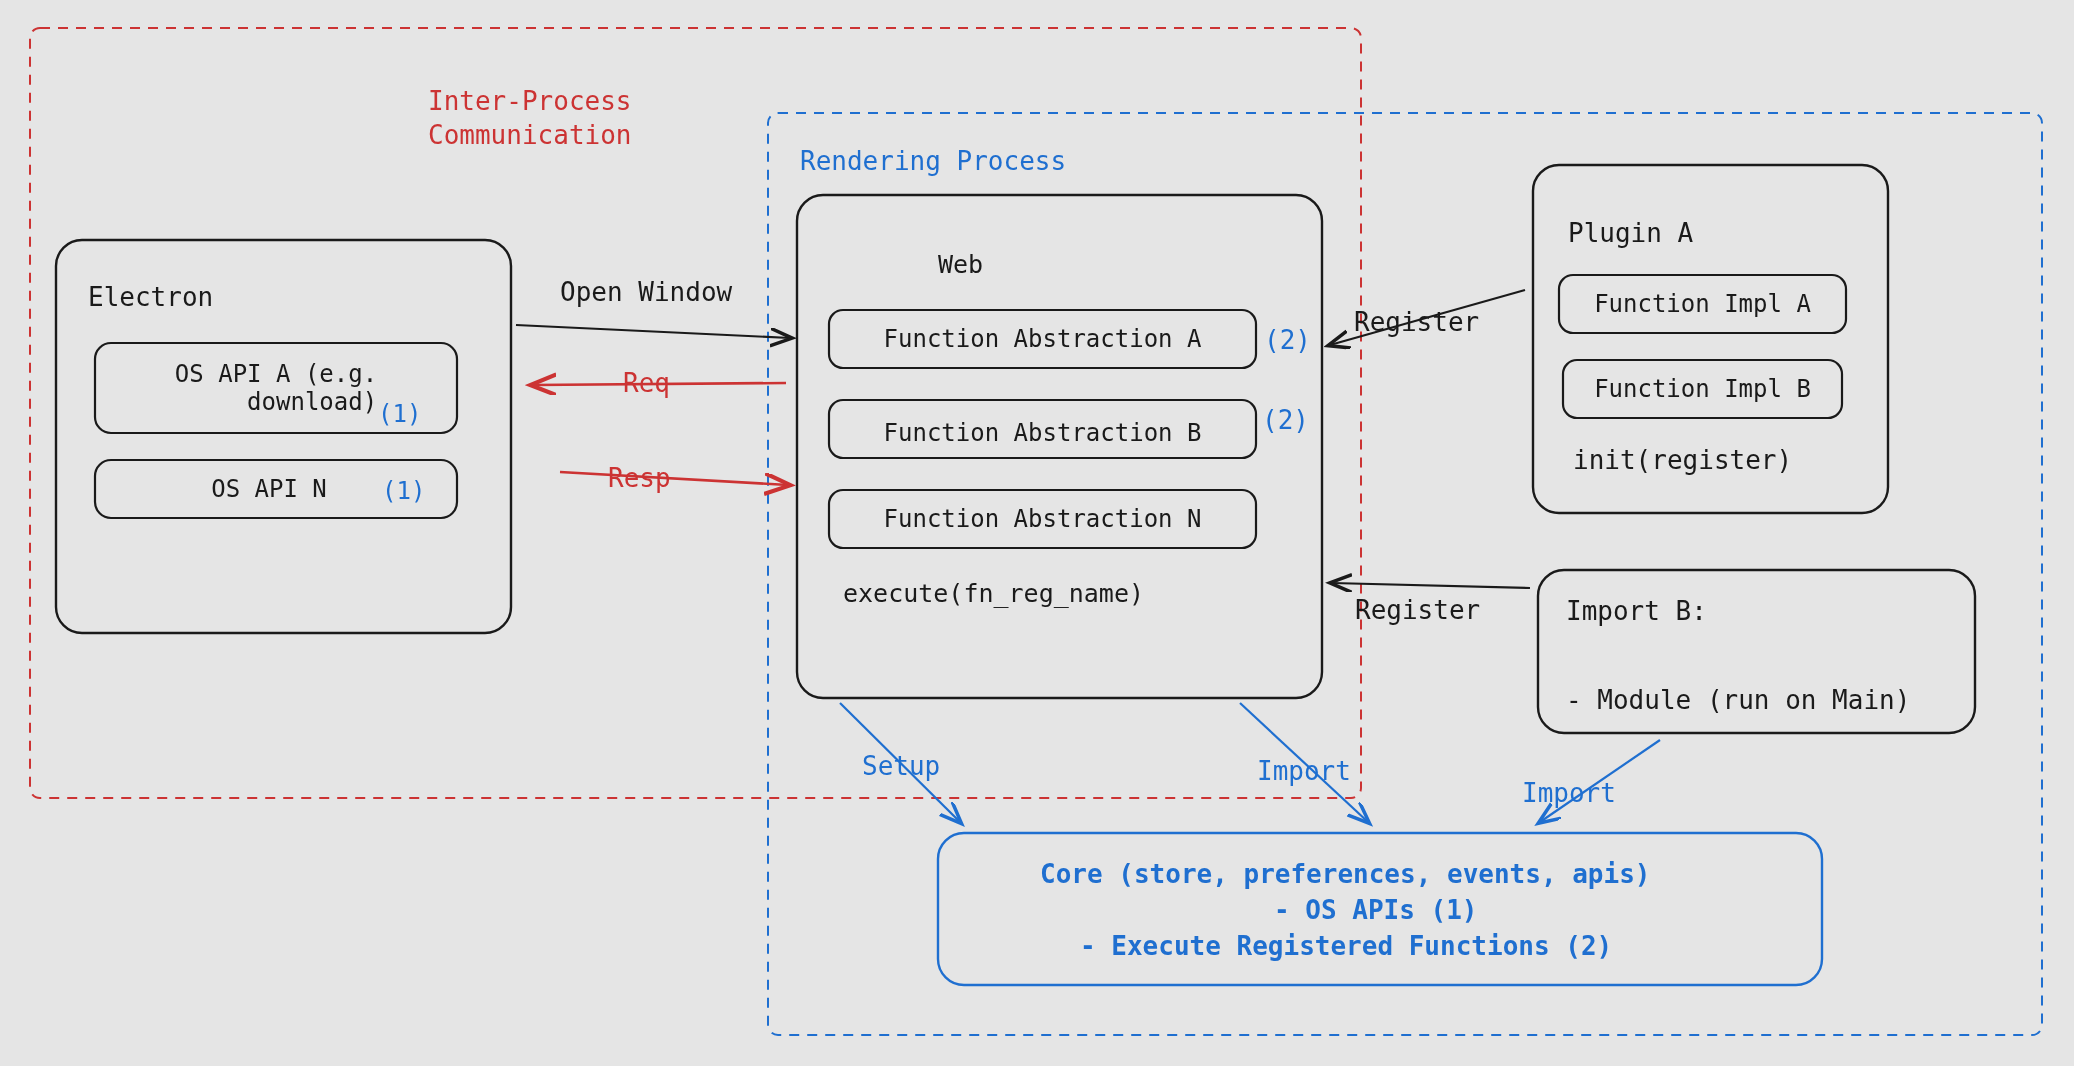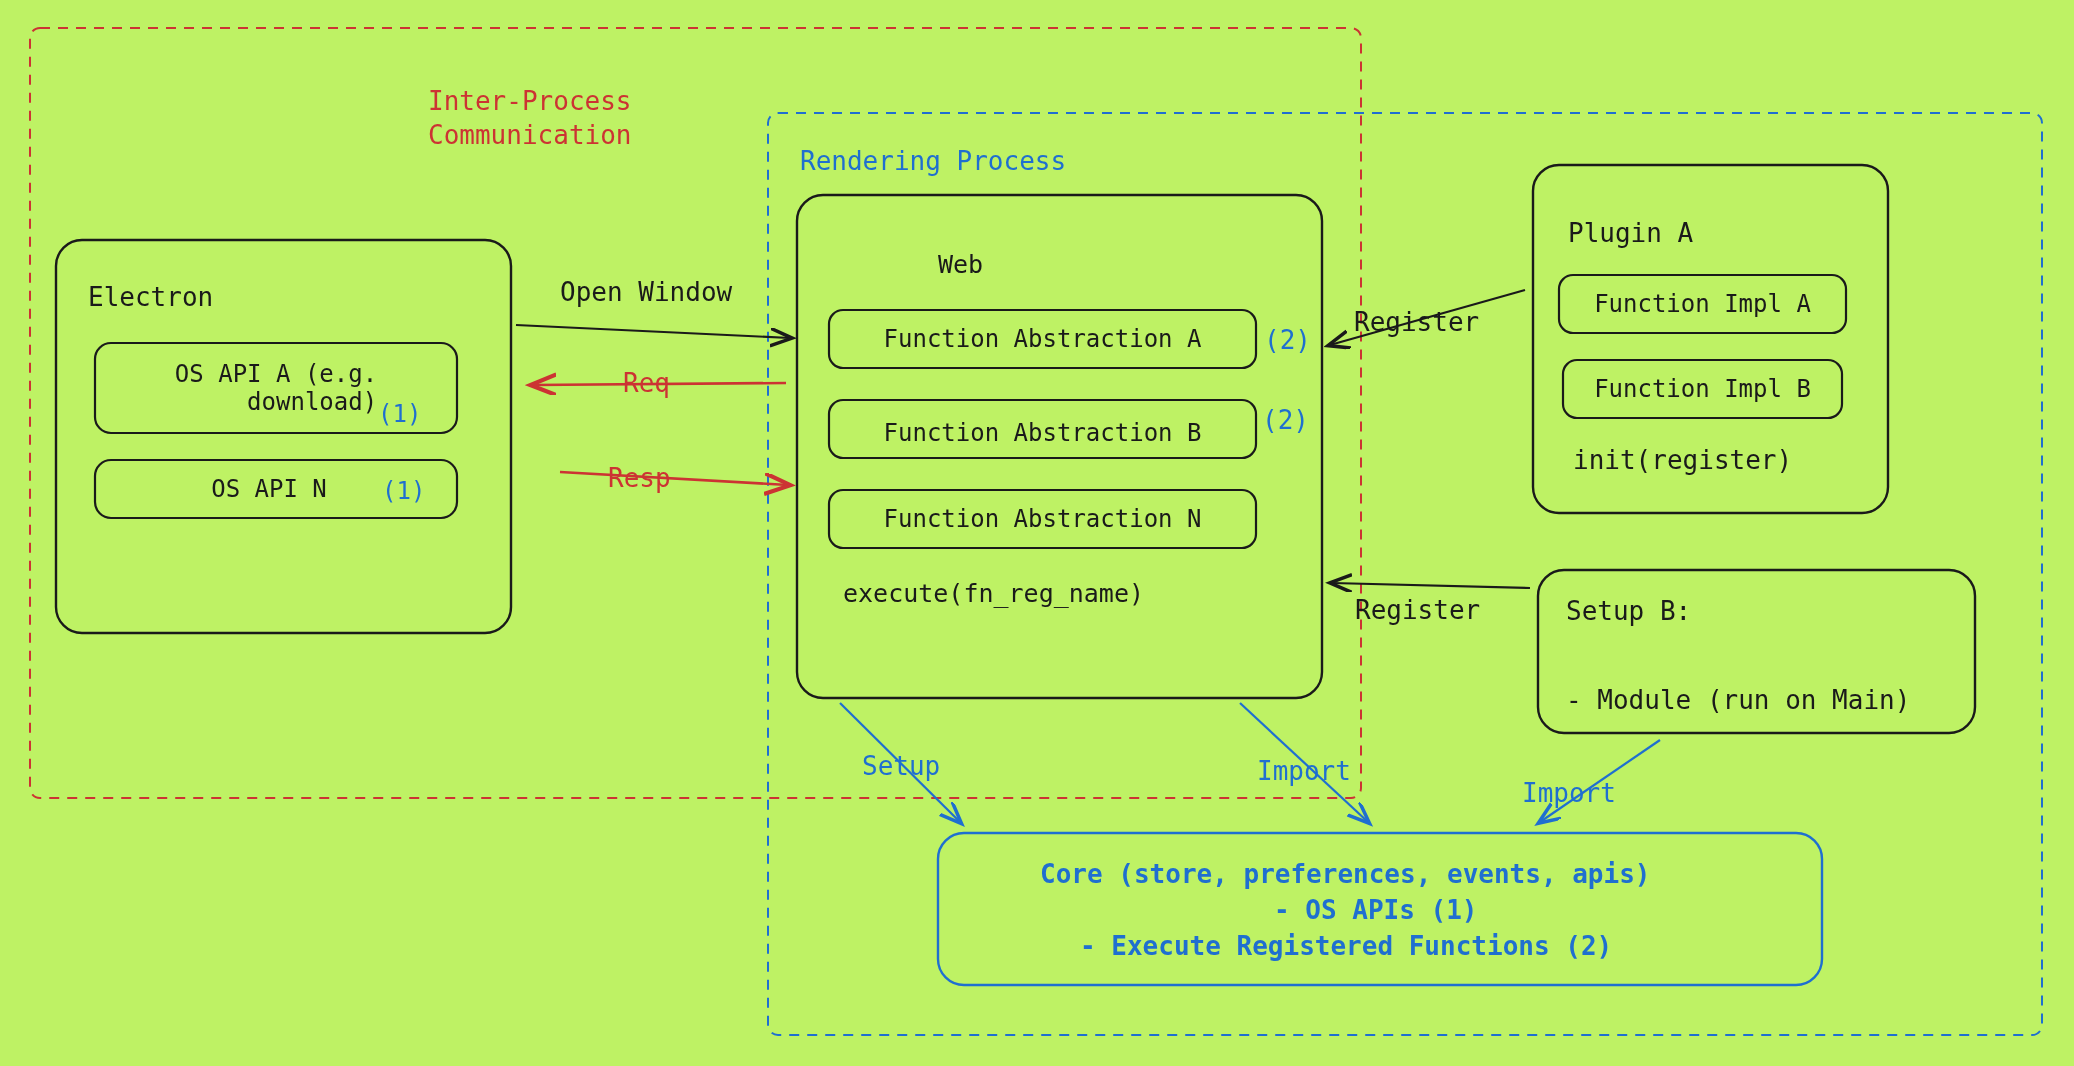--- a/index.html
+++ b/index.html
@@ -7,21 +7,21 @@
     padding: 0;
     background: #ffffff;
   }
   body {
     font-family: "DejaVu Sans Mono", monospace;
   }
   #stage {
     position: relative;
     width: 2074px;
     height: 1066px;
-    background: #bef264;
+    background: #e5e5e5;
     overflow: hidden;
   }
   svg.layer {
     position: absolute;
     left: 0;
     top: 0;
     width: 2074px;
     height: 1066px;
     pointer-events: none;
   }
@@ -142,21 +142,21 @@
   <div class="lbl black" style="left:843px; top:578px; font-size:25px;">execute(fn_reg_name)</div>
 
   <div class="lbl black" style="left:1568px; top:217px; font-size:26px;">Plugin A</div>
 
   <div class="blk black" style="left:1559px; top:275px; width:287px; height:58px; font-size:24px;">Function Impl A</div>
 
   <div class="blk black" style="left:1563px; top:360px; width:279px; height:58px; font-size:24px;">Function Impl B</div>
 
   <div class="lbl black" style="left:1573px; top:444px; font-size:26px;">init(register)</div>
 
-  <div class="lbl black" style="left:1566px; top:595px; font-size:26px;">Setup B:</div>
+  <div class="lbl black" style="left:1566px; top:595px; font-size:26px;">Import B:</div>
   <div class="lbl black" style="left:1566px; top:684px; font-size:26px;">- Module (run on Main)</div>
 
   <div class="lbl blue bold" style="left:1040px; top:858px; font-size:26px;">Core (store, preferences, events, apis)</div>
   <div class="lbl blue bold" style="left:1274px; top:894px; font-size:26px;">- OS APIs (1)</div>
   <div class="lbl blue bold" style="left:1080px; top:930px; font-size:26px;">- Execute Registered Functions (2)</div>
 
   <div class="lbl black" style="left:560px; top:276px; font-size:26px;">Open Window</div>
 
   <div class="lbl red" style="left:623px; top:367px; font-size:26px;">Req</div>
 

